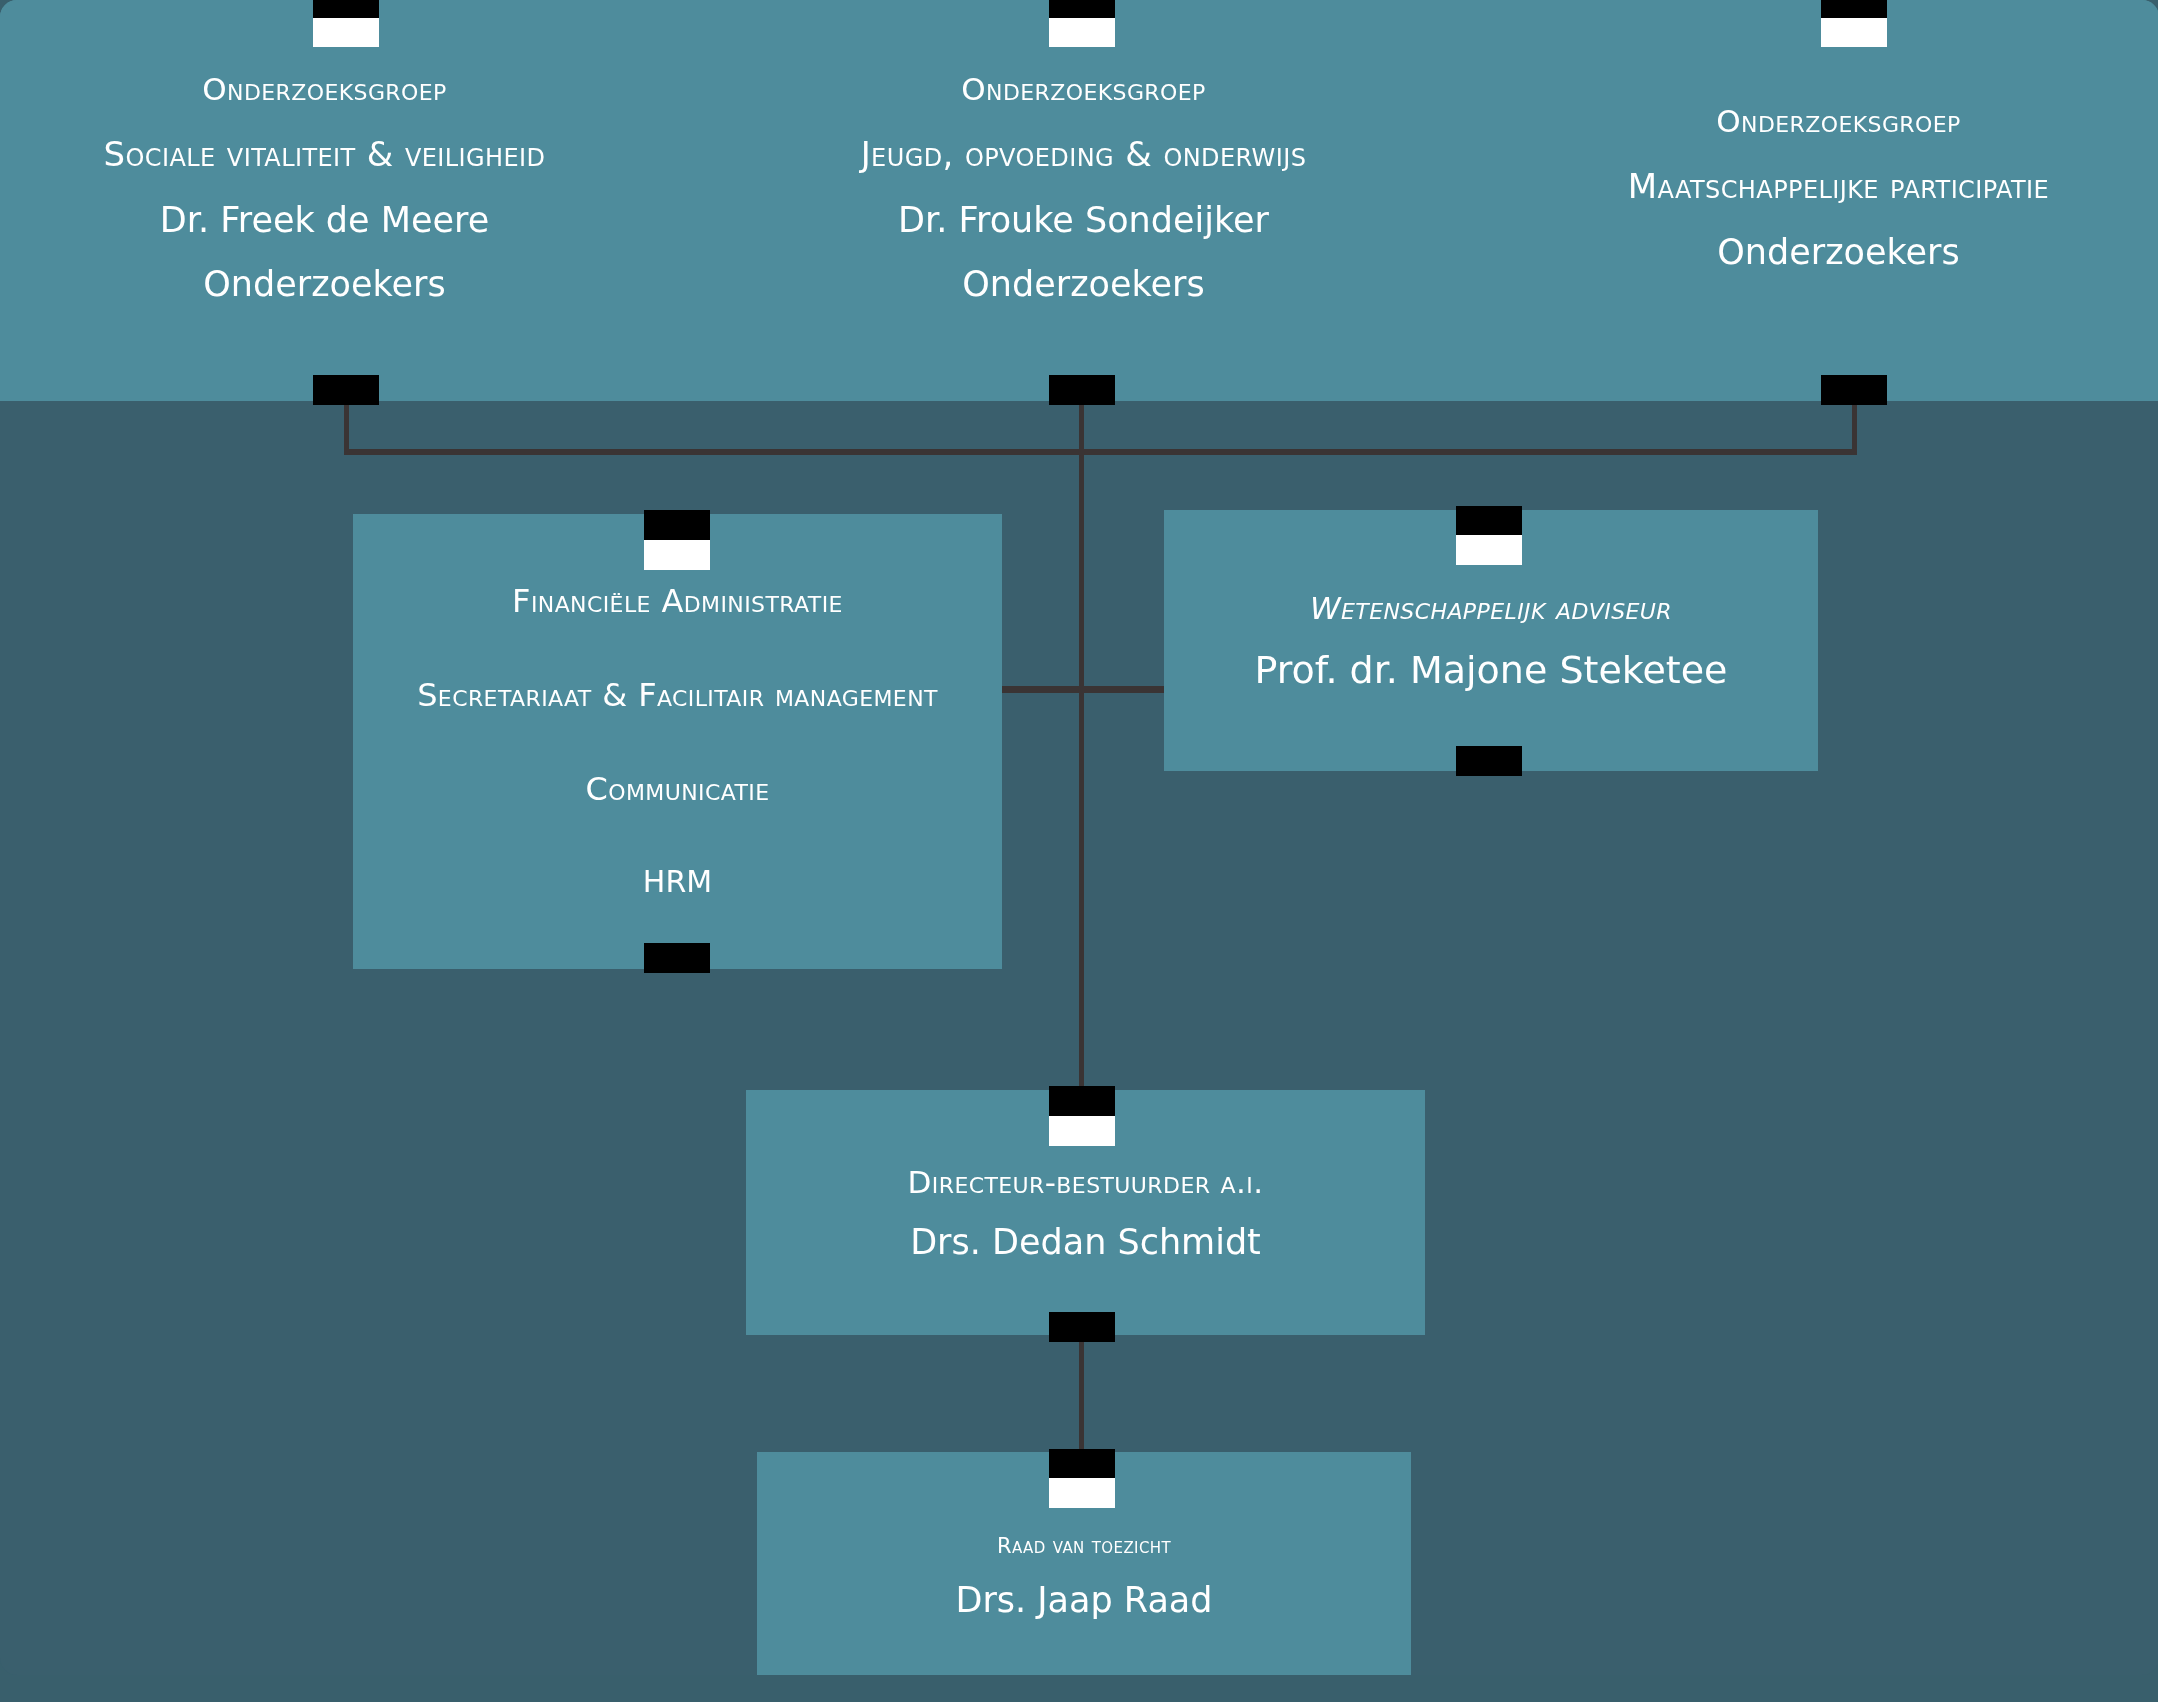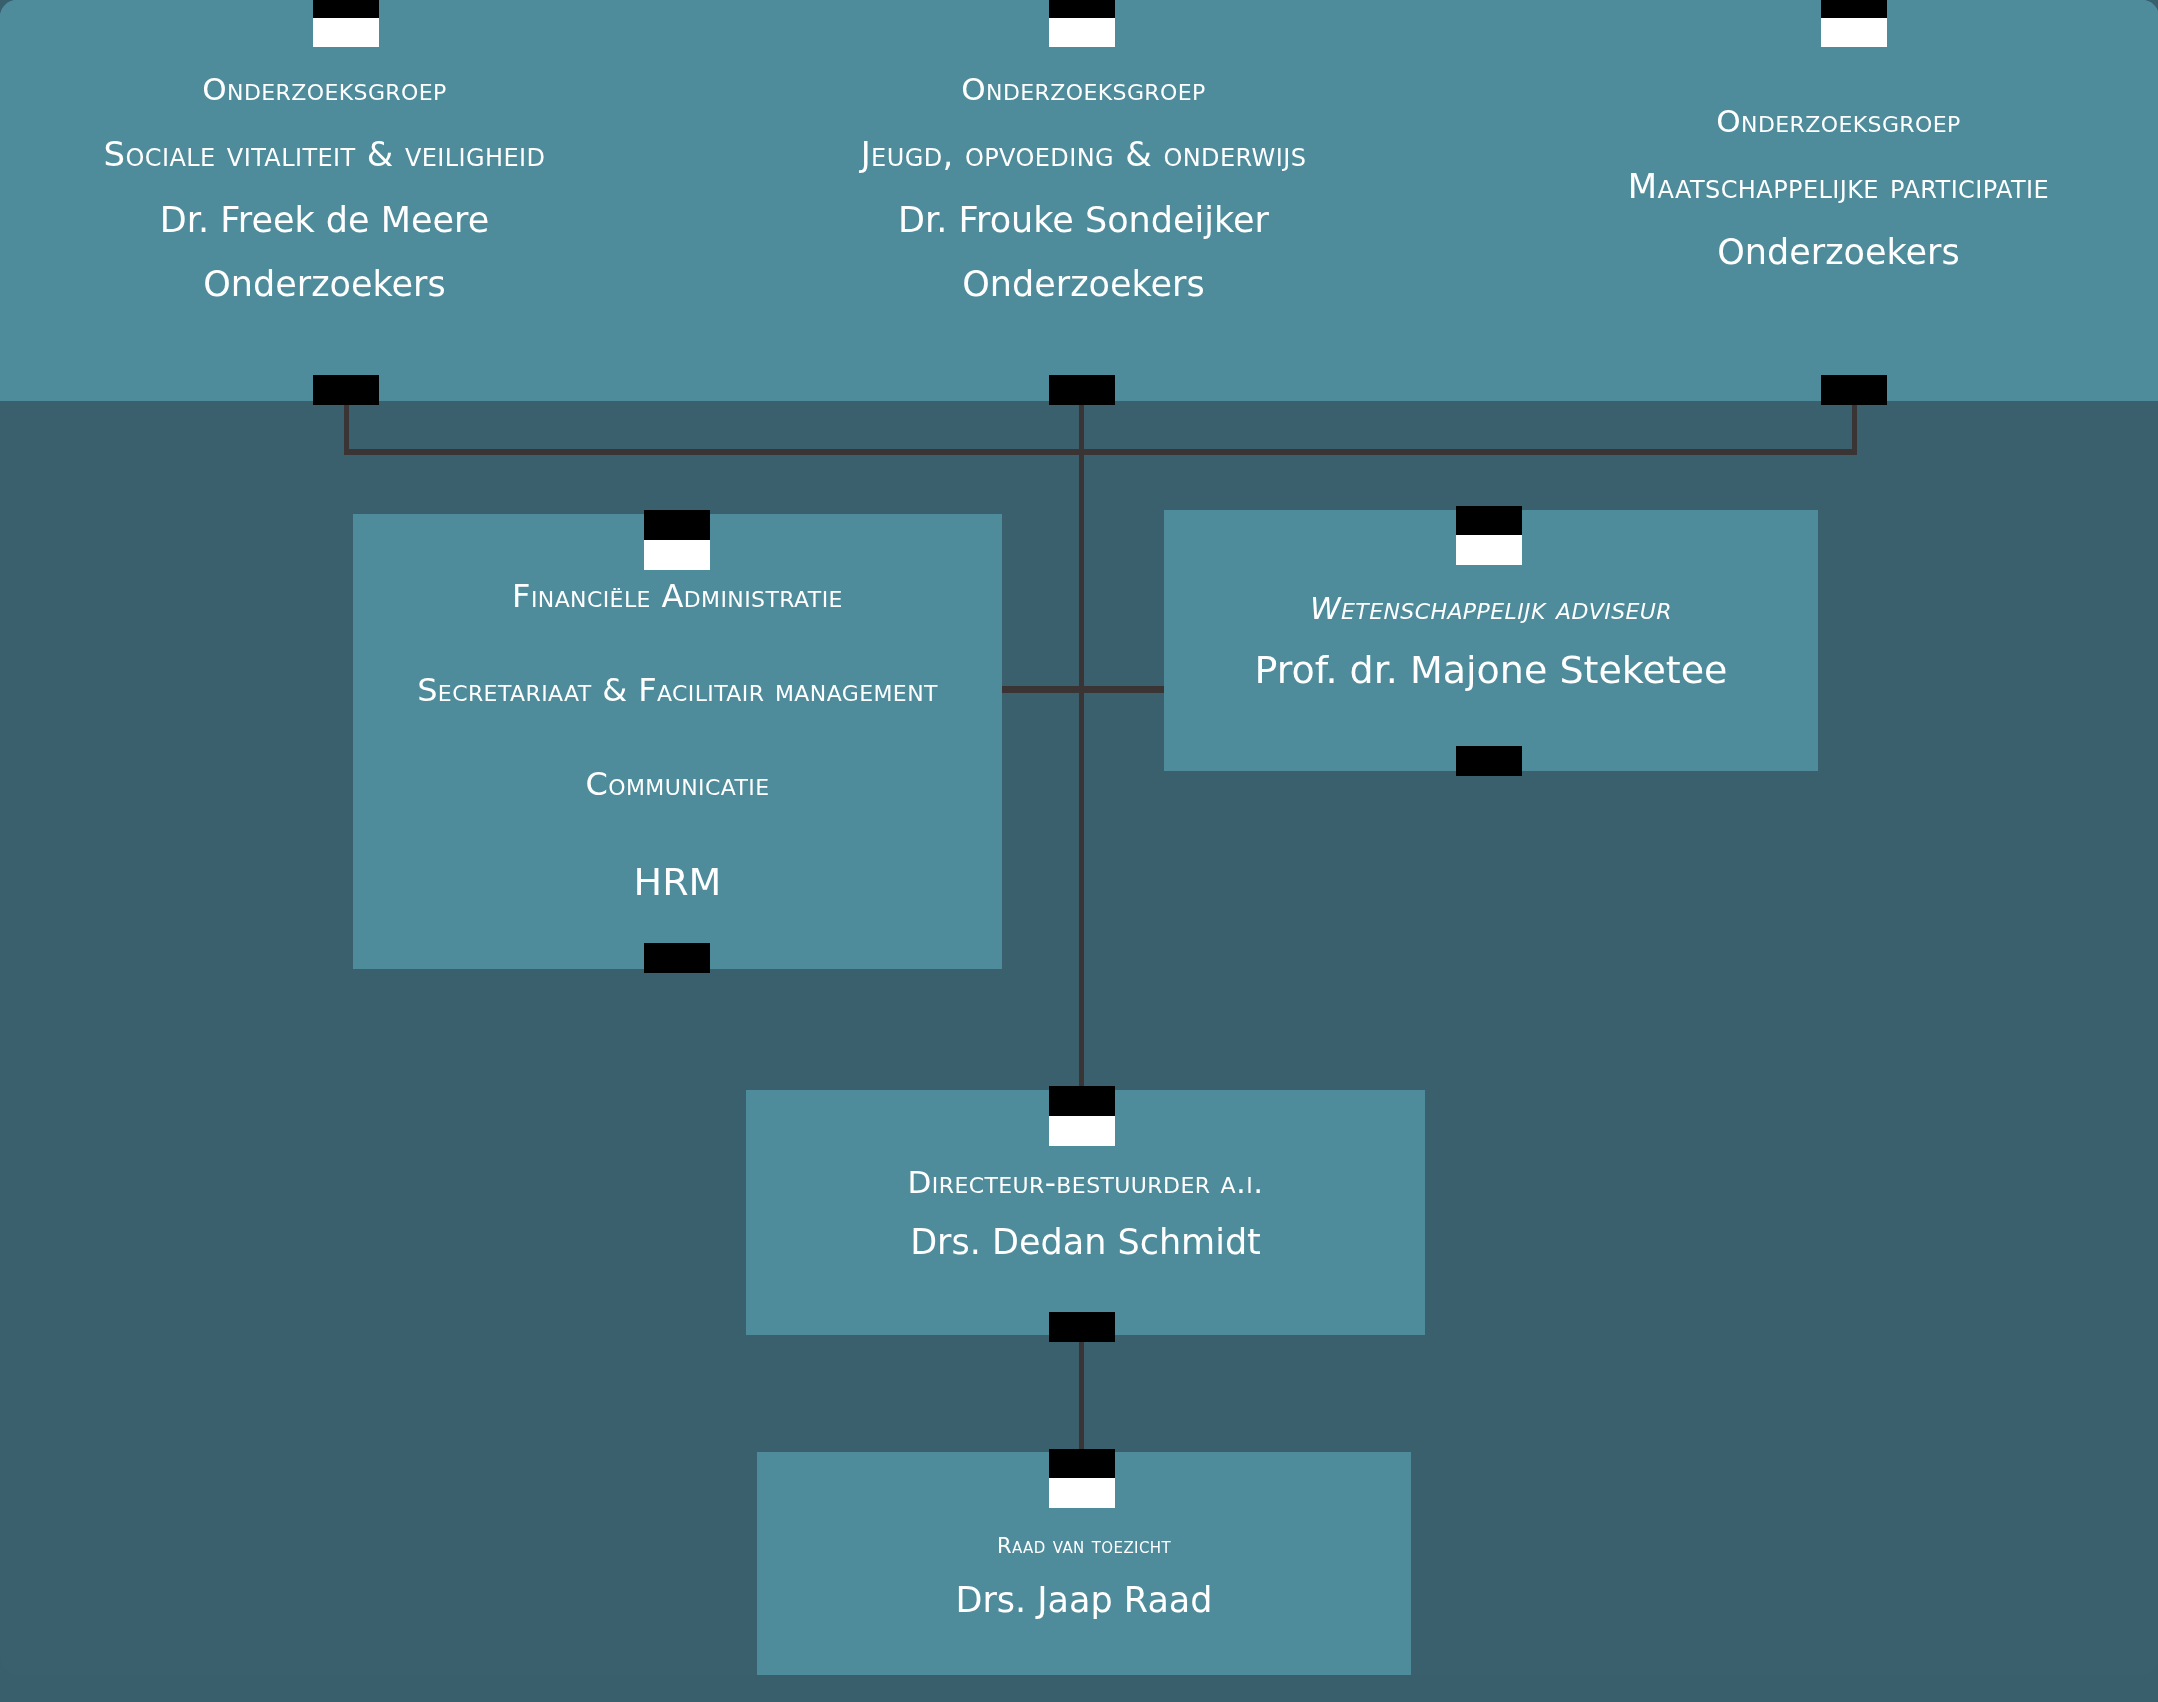--- a/index.html
+++ b/index.html
@@ -83,21 +83,21 @@
   }
 
   .rg-title   { font-size: 31px; line-height: 1.0; margin-bottom: 32px; }
   .rg-subject { font-size: 34px; line-height: 1.0; margin-bottom: 32px; }
   .rg-person  { font-size: 35px; line-height: 1.0; margin-bottom: 29px; }
   .rg-staff   { font-size: 35px; line-height: 1.0; }
 
   
   #card-fin { left: 353px; top: 514px; width: 649px; height: 455px; gap: 28px; }
   #card-fin .line { font-size: 32px; line-height: 1.22; margin: 13.5px 0; }
-  #card-fin .line.hrm { font-size: 38px; }
+  #card-fin .line.hrm { font-size: 30px; }
 
   
   #card-adv { left: 1164px; top: 510px; width: 654px; height: 261px; }
   #card-adv .adv-title { font-size: 31px; margin-bottom: 22px; font-style: italic; }
   #card-adv .adv-person { font-size: 38px; }
 
   
   #card-dir { left: 746px; top: 1090px; width: 679px; height: 245px; }
   #card-dir .dir-title { font-size: 31px; margin-bottom: 22px; }
   #card-dir .dir-person { font-size: 35px; }

